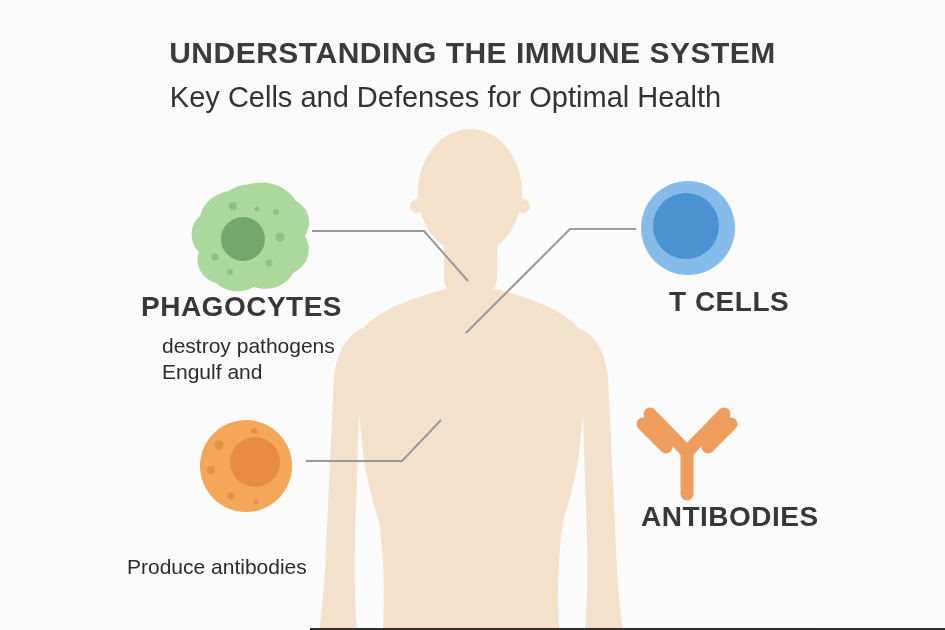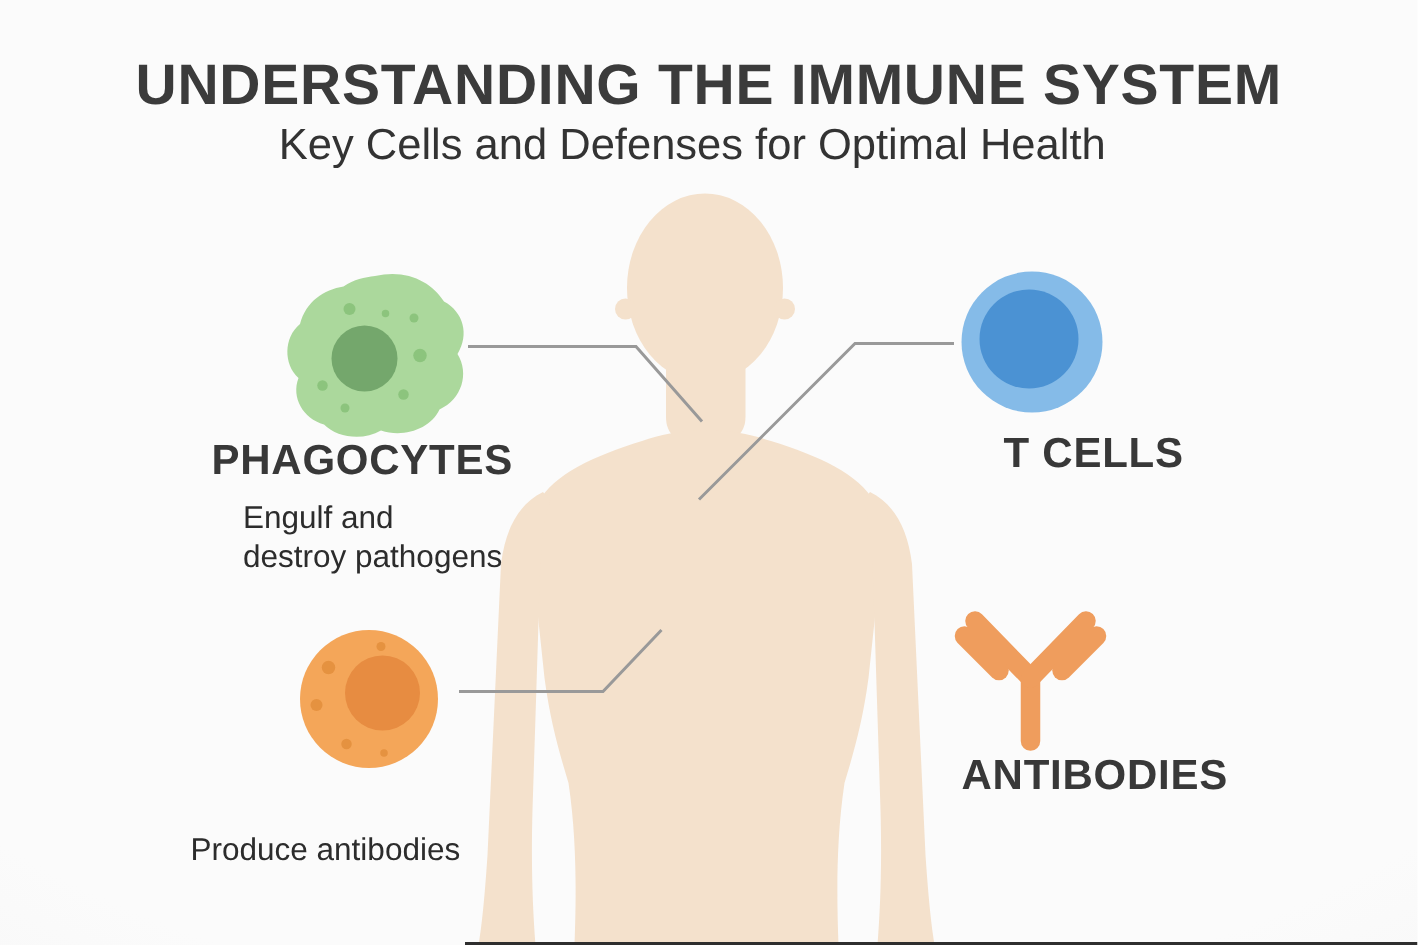--- a/index.html
+++ b/index.html
@@ -5,25 +5,25 @@
   * { margin:0; padding:0; box-sizing:border-box; }
   html,body { width:945px; height:630px; }
   body { font-family:"Liberation Sans", sans-serif; }
   #canvas {
     position:relative; width:945px; height:630px; overflow:hidden;
     background:radial-gradient(ellipse 130% 120% at 50% 42%, #fbfbfb 55%, #efefef 100%);
   }
   svg.illustration { position:absolute; left:0; top:0; }
   .title {
     position:absolute; left:0; top:38px; width:945px; text-align:center;
-    font-size:38px; font-weight:800; letter-spacing:.5px; color:#3b3b3b; line-height:1;
+    font-size:30px; font-weight:800; letter-spacing:.5px; color:#3b3b3b; line-height:1;
   }
   .subtitle {
     position:absolute; left:0; top:82px; width:891px; text-align:center;
-    font-size:29px; font-weight:400; color:#333333; line-height:1.1;margin-left:16px;
+    font-size:29px; font-weight:400; color:#333333; line-height:1.1;
   }
   .cell-label {
     position:absolute; font-size:28px; font-weight:bold; letter-spacing:.5px;
     color:#383838; line-height:1; white-space:nowrap;
   }
   .cell-desc {
     position:absolute; font-size:21px; font-weight:400; color:#2c2c2c;
     line-height:26px; white-space:nowrap;
   }
   .lbl-phagocytes { left:141px; top:293px; }
@@ -109,22 +109,22 @@
       <path d="M 643,424 L 666,447"></path>
       <path d="M 731,424 L 708,447"></path>
     </g>
   </svg>
 
   <div class="title">UNDERSTANDING THE IMMUNE SYSTEM</div>
   <div class="subtitle">Key Cells and Defenses for Optimal Health</div>
 
   <div class="cell-label lbl-phagocytes">PHAGOCYTES</div>
   <div class="cell-desc desc-phagocytes">
+    <div>destroy pathogens</div>
     <div>Engulf and</div>
-    <div>destroy pathogens</div>
   </div>
 
   <div class="cell-label lbl-tcells">T CELLS</div>
 
   <div class="cell-desc desc-bcells">Produce antibodies</div>
 
   <div class="cell-label lbl-antibodies">ANTIBODIES</div>
 
   <div class="bottom-edge-line"></div>
 </div>

